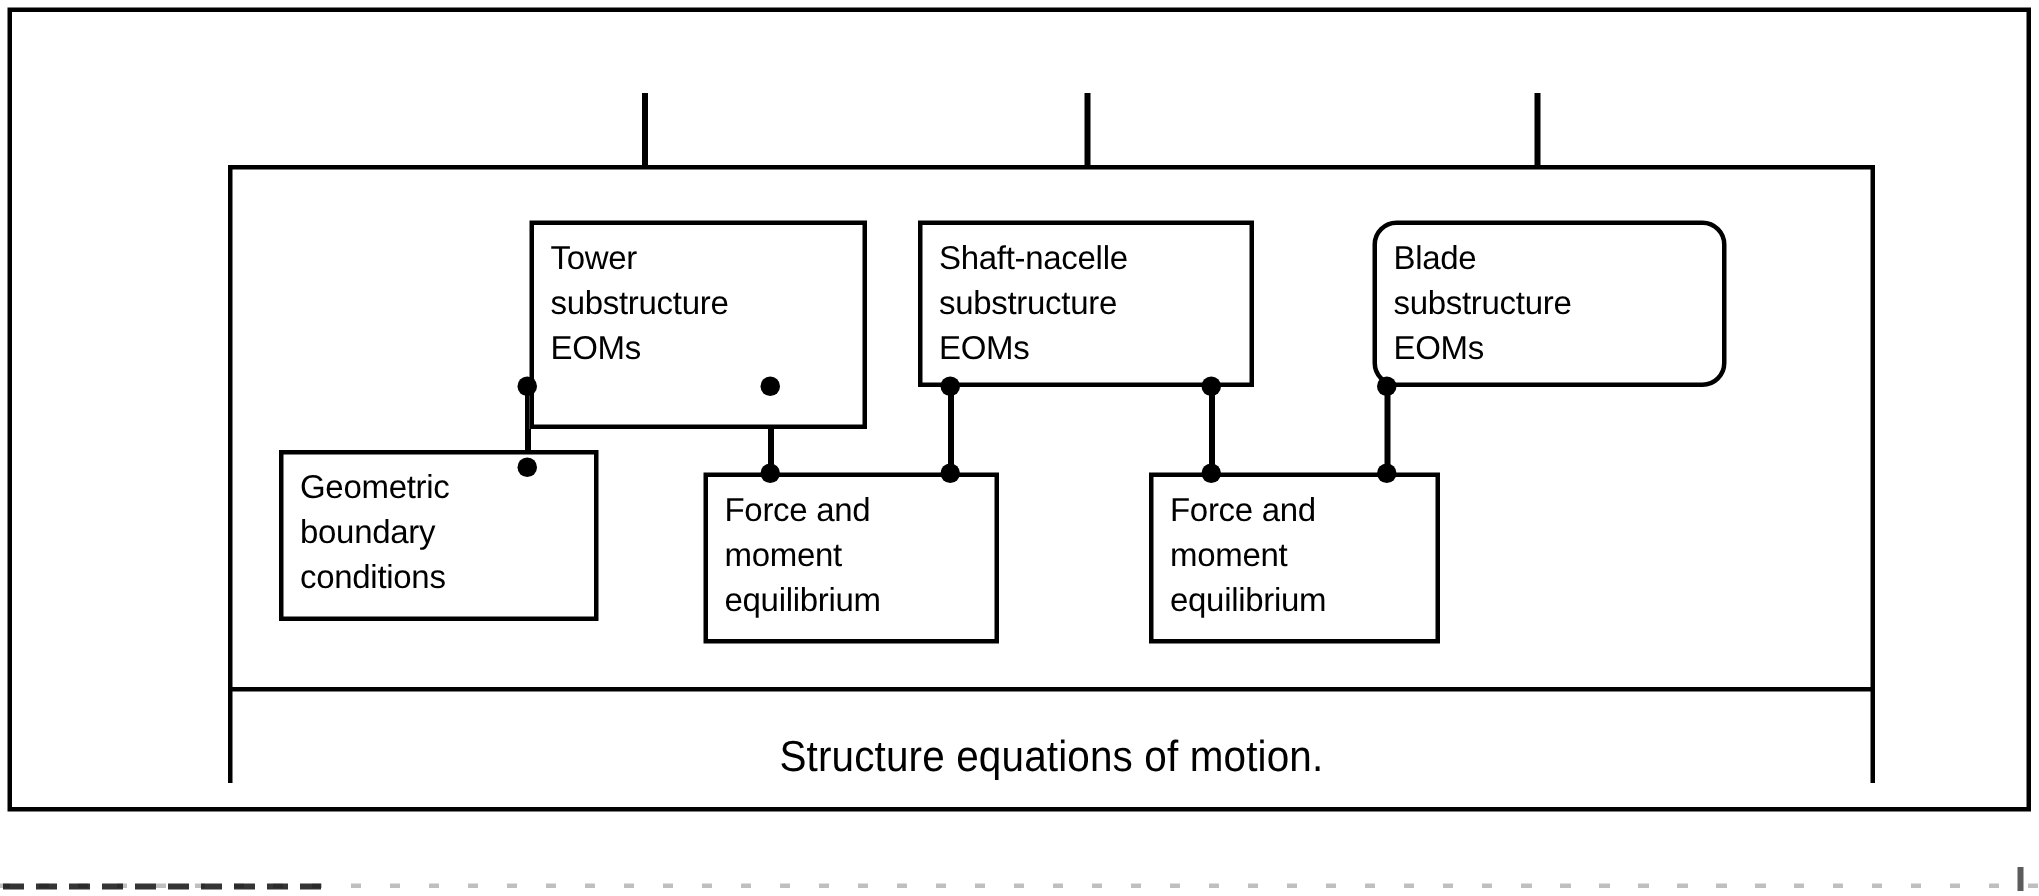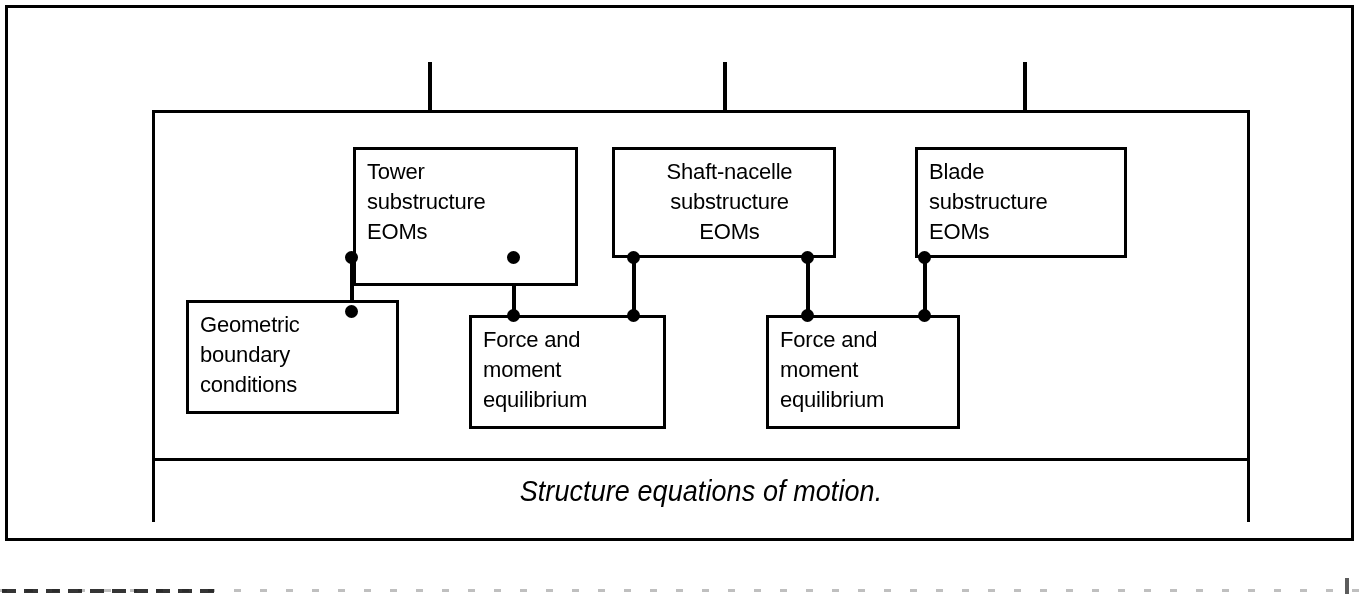--- a/index.html
+++ b/index.html
@@ -46,42 +46,41 @@
     background: #ffffff;
     padding: 7px 0 0 11px;
     font-size: 22px;
     line-height: 30px;
     color: #000;
     letter-spacing: -0.2px;
     white-space: pre-line;
   }
   
   #node-tower       { left: 317px; top: 147px; width: 225px; height: 139px; margin-left: 36px; }
-  #node-shaft       { left: 612px; top: 147px; width: 224px; height: 111px; text-align: center; }
-  #node-blade       { left: 915px; top: 147px; width: 212px; height: 111px; }
+  #node-shaft       { left: 612px; top: 147px; width: 224px; height: 111px; }
+  #node-blade       { left: 915px; top: 147px; width: 236px; height: 111px; border-radius: 16px; }
   
   #node-geometric   { left: 186px; top: 300px; width: 213px; height: 114px; }
   #node-force-left  { left: 469px; top: 315px; width: 197px; height: 114px; }
   #node-force-right { left: 766px; top: 315px; width: 194px; height: 114px; }
 
   
   #banner {
     position: absolute;
     left: 152px;
     top: 458px;
     width: 1098px;
     height: 64px;
     border: 3px solid #000;
     border-bottom: none;
     box-sizing: border-box;
     background: #fff;
     display: flex;
-    align-items: center;
+    align-items: flex-end;
     justify-content: center;
-    font-style: italic;
   }
   #banner-label {
     font-size: 29px;
     color: #000;
     letter-spacing: 0.1px;
     transform: scaleX(0.93);
   }
 
   
   .vline {

